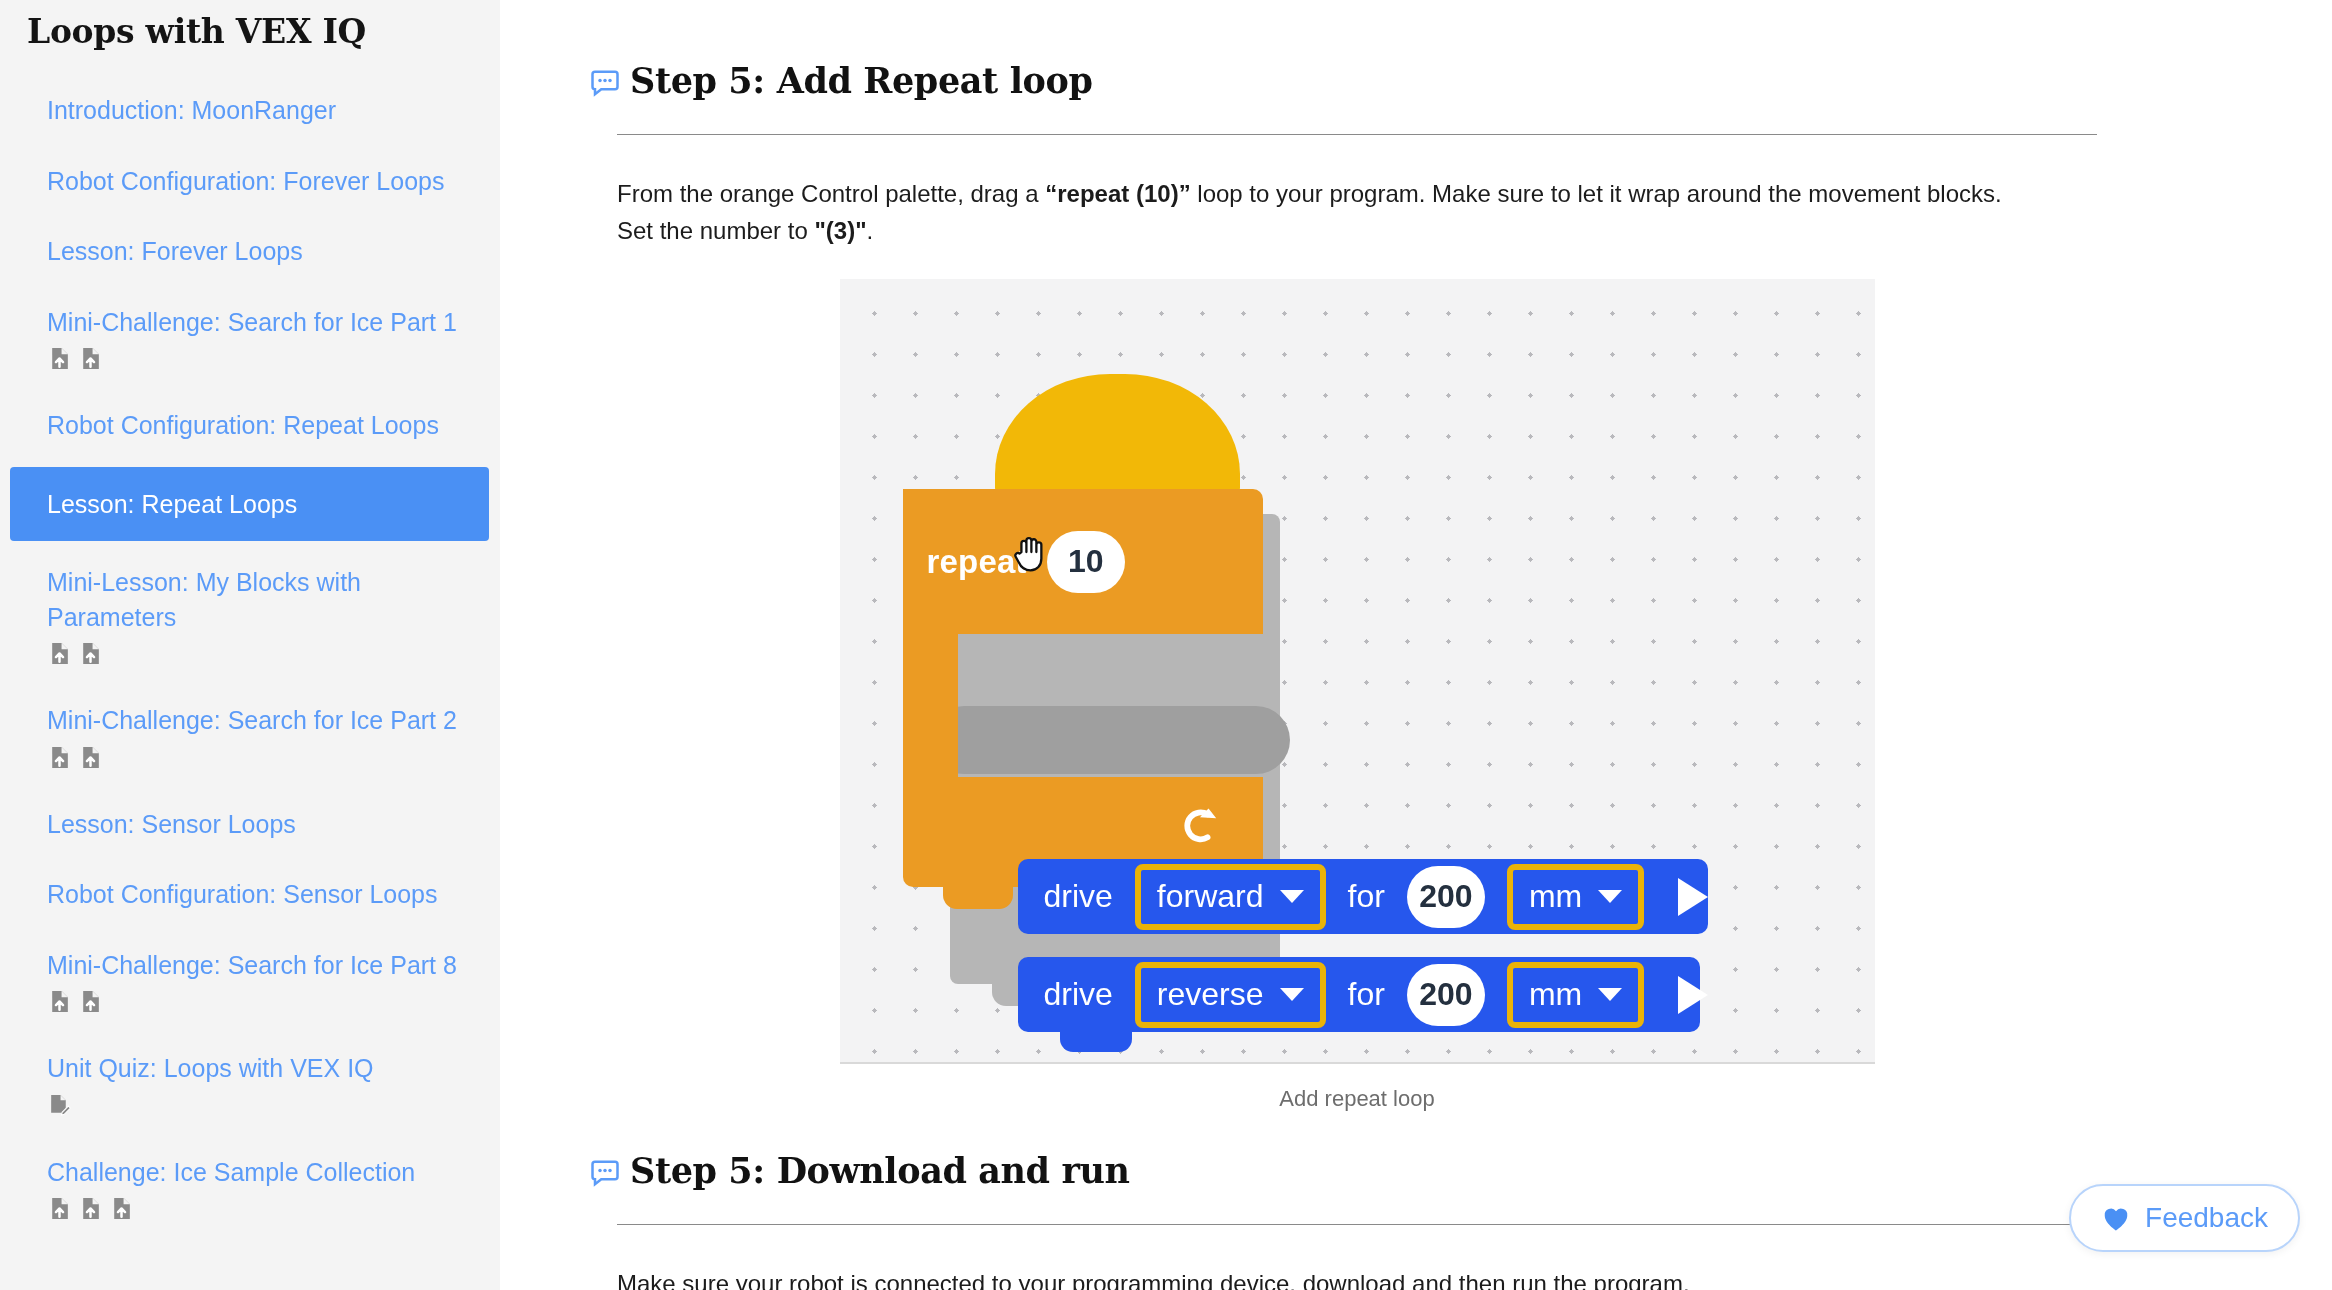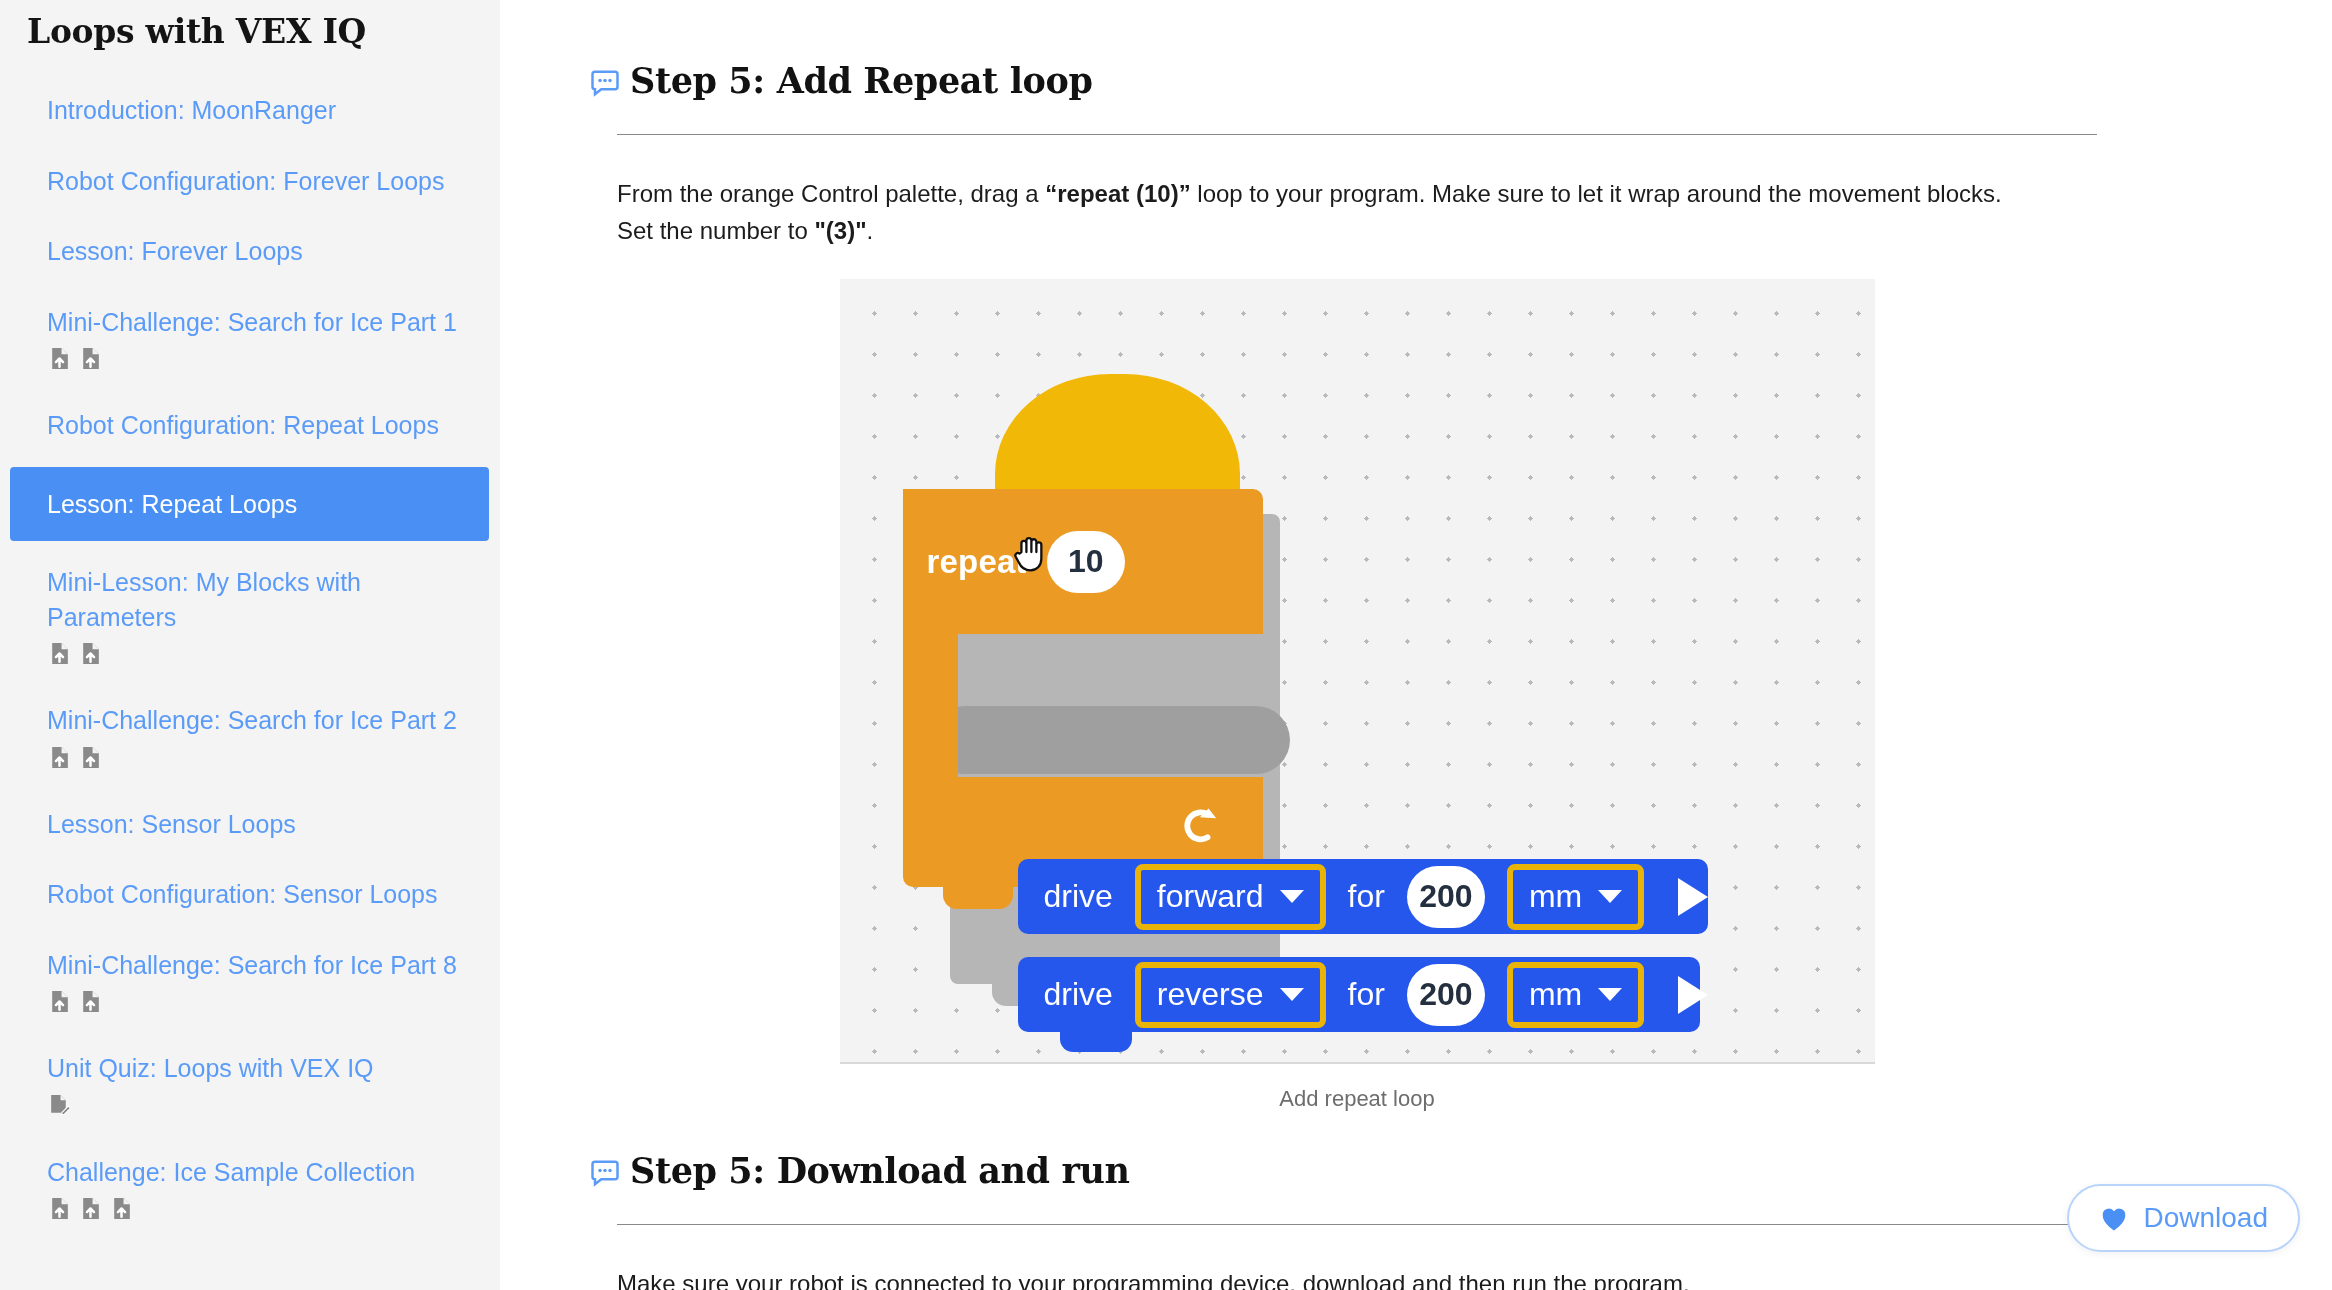--- a/index.html
+++ b/index.html
@@ -467,16 +467,16 @@
       <p class="body-text" id="para-1"><span>Make sure your robot is connected to your programming device, download and then run the program.</span></p>
 
     </div>
 
     <div class="feedback">
       <span class="heart">
         <svg viewBox="0 0 24 22" width="30" height="28">
           <path d="M12 21s-9-5.7-9-12A5 5 0 0 1 12 5.5 5 5 0 0 1 21 9c0 6.3-9 12-9 12z" fill="#4a90f4"></path>
         </svg>
       </span>
-      <span class="feedback-label">Download</span>
+      <span class="feedback-label">Feedback</span>
     </div>
   </main>
 </div>
 
 </body></html>

